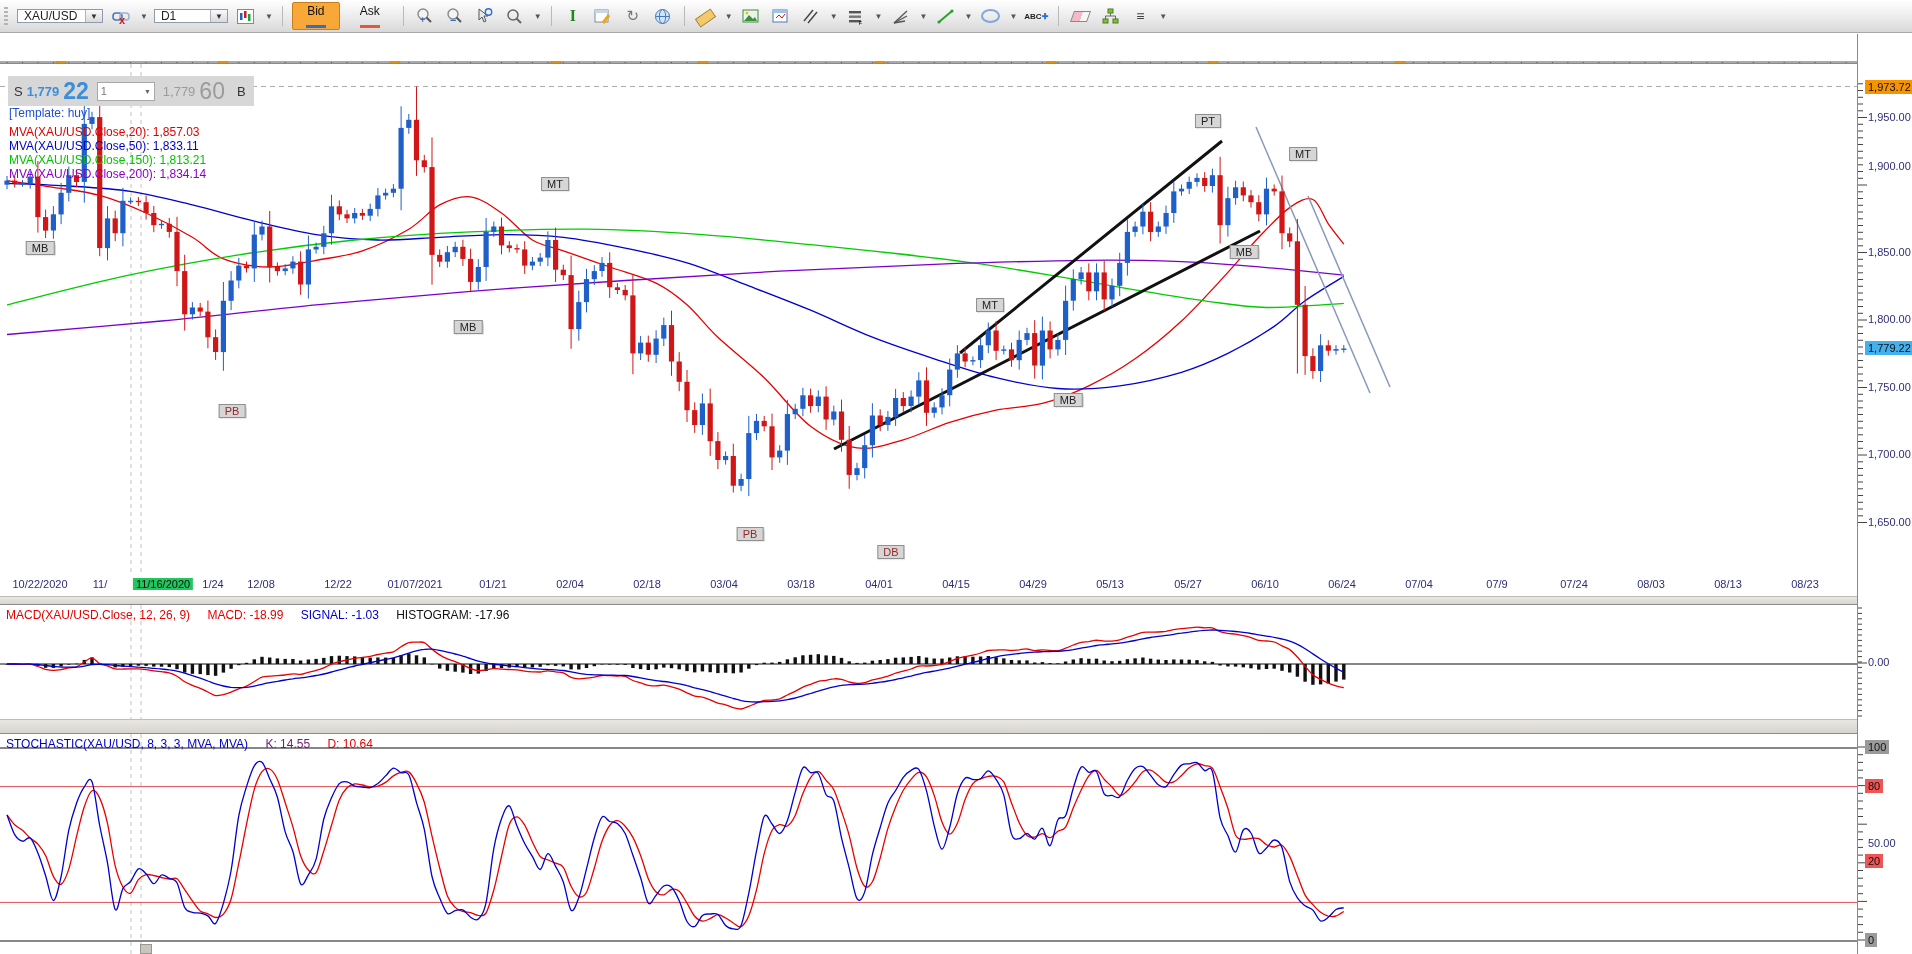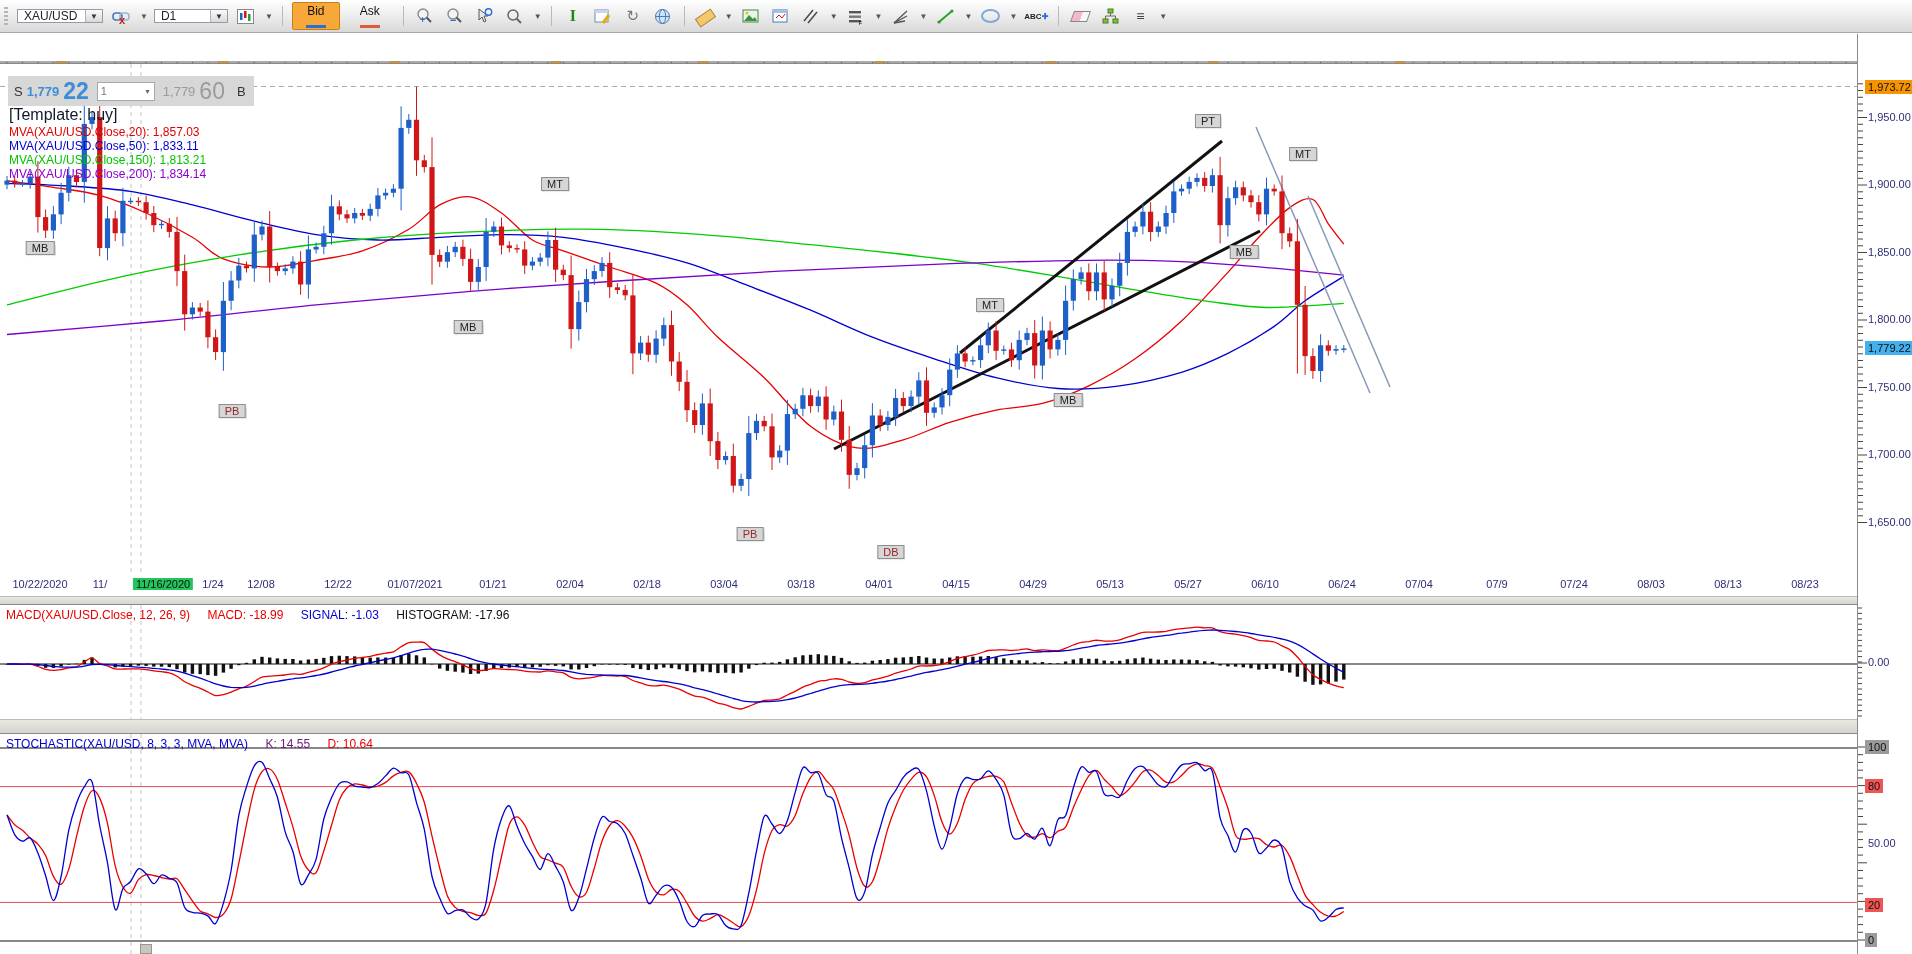--- a/index.html
+++ b/index.html
@@ -53,21 +53,21 @@
     display:flex;align-items:center;padding:0 6px;box-sizing:border-box;gap:4px;}
   .quote .lab{font-size:13px;color:#333;}
   .quote .sp{font-size:13px;font-weight:bold;color:#3d8ed8;}
   .quote .sbig{font-size:23px;font-weight:bold;color:#3d8ed8;line-height:22px;}
   .quote .bp{font-size:13px;color:#9b9b9b;}
   .quote .bbig{font-size:23px;color:#9b9b9b;line-height:22px;}
   .spin{width:58px;height:19px;background:#fff;border:1px solid #a8a8a8;display:flex;align-items:center;
     justify-content:space-between;padding:0 3px;box-sizing:border-box;margin:0 4px;}
   .spin .v{font-size:11px;color:#777;}
   .spin .dd{font-size:7px;color:#666;}
-  .tmpl{position:absolute;left:9px;top:106px;font-size:16px;color:#0f172a;}
+  .tmpl{position:absolute;left:9px;top:106px;font-size:12px;color:#1d4ed8;}
   .legendrow{position:absolute;left:9px;font-size:12px;white-space:nowrap;}
   .paneLabel{position:absolute;top:3px;left:6px;font-size:12px;white-space:nowrap;z-index:3;}
   .paneLabel span{margin-right:14px;}
   .nub{position:absolute;left:140px;top:944px;width:12px;height:10px;background:#c9c6c0;border:1px solid #9a978f;box-sizing:border-box;}
 </style>
 </head>
 <body>
 <div id="app">
 
 <div class="toolbar">
@@ -1103,31 +1103,31 @@
         <line x1="0" y1="759.3" x2="5" y2="759.3" stroke="#444"></line>
         <line x1="0" y1="751.6" x2="9" y2="751.6" stroke="#444"></line>
         <line x1="0" y1="743.9" x2="5" y2="743.9" stroke="#444"></line>
         <line x1="0" y1="736.2" x2="5" y2="736.2" stroke="#444"></line>
         <line x1="0" y1="728.4" x2="5" y2="728.4" stroke="#444"></line>
         <line x1="0" y1="720.7" x2="5" y2="720.7" stroke="#444"></line>
         <line x1="0" y1="713.0" x2="9" y2="713.0" stroke="#444"></line>
       </svg>
   <div id="axislabels">
         <div class="axlabel" style="top: 76.5px;">1,950.00</div>
-        <div class="axlabel" style="top: 144px;">1,900.00</div>
+        <div class="axlabel" style="top: 126px;">1,900.00</div>
         <div class="axlabel" style="top: 211.5px;">1,850.00</div>
         <div class="axlabel" style="top: 279px;">1,800.00</div>
         <div class="axlabel" style="top: 346.5px;">1,750.00</div>
         <div class="axlabel" style="top: 414px;">1,700.00</div>
         <div class="axlabel" style="top: 481.5px;">1,650.00</div>
         <div class="tag" style="top: 46.478px; background: rgb(245, 148, 0);">1,973.72</div>
         <div class="tag" style="top: 307.053px; background: rgb(66, 177, 238);">1,779.22</div>
         <div class="axlabel" style="top: 622px;">0.00</div>
         <div class="tag" style="top: 706px; background: rgb(154, 154, 154);">100</div>
         <div class="tag" style="top: 744.6px; background: rgb(240, 85, 85);">80</div>
         <div class="axlabel" style="top: 802.5px;">50.00</div>
-        <div class="tag" style="top: 864px; background: rgb(240, 85, 85);">20</div>
+        <div class="tag" style="top: 820px; background: rgb(240, 85, 85);">20</div>
         <div class="tag" style="top: 899px; background: rgb(154, 154, 154);">0</div>
       </div>
 </div>
 <div class="nub"></div>
 
 </div>
 
 </body></html>

